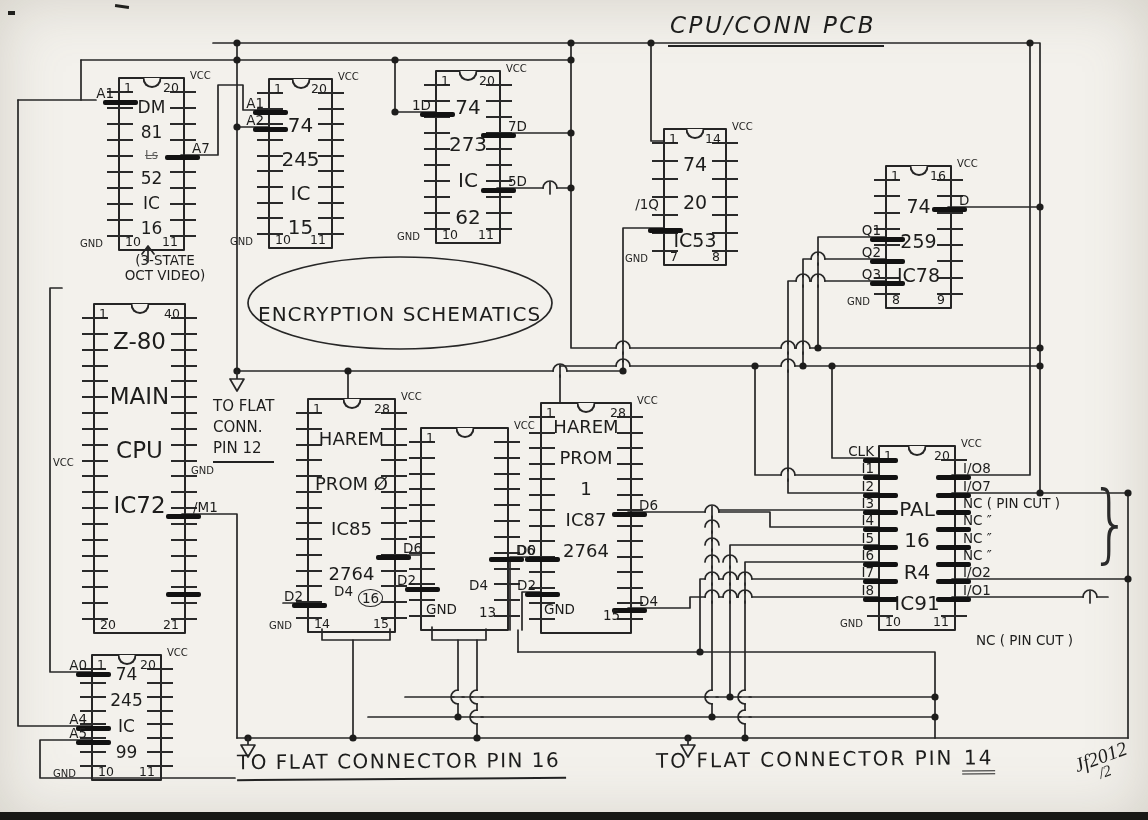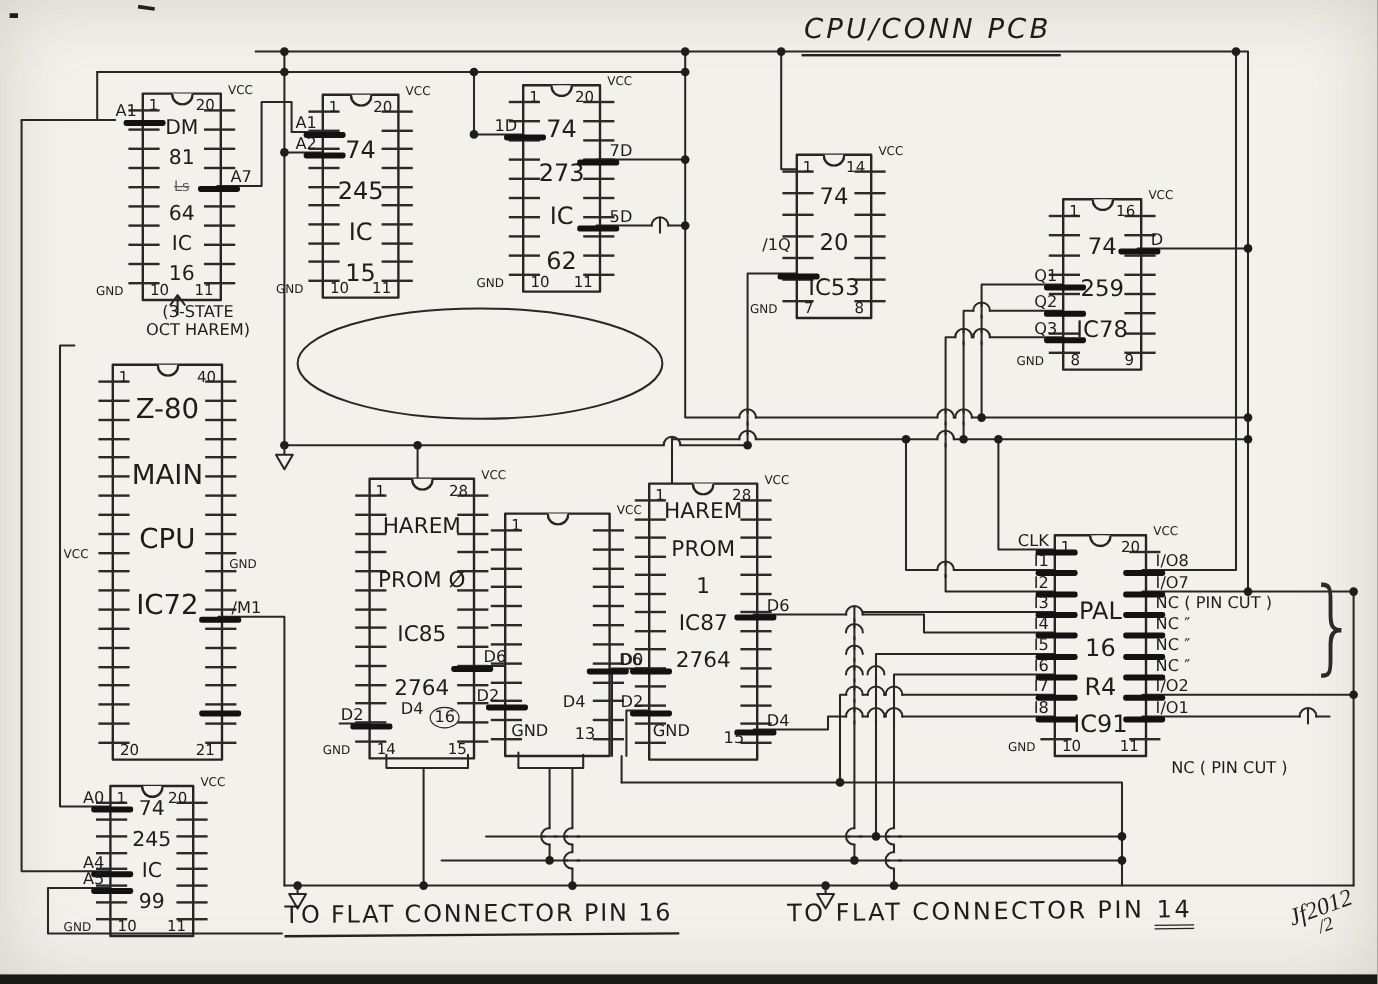--- a/index.html
+++ b/index.html
@@ -260,21 +260,21 @@
         <div class="tick l" style="top: 156px;"></div>
         <div class="tick r" style="top: 156px;"></div>
         <div class="corner c-tl">1</div>
         <div class="corner c-tr">20</div>
         <div class="corner c-bl">10</div>
         <div class="corner c-br">11</div>
         <div class="clines" style="top: 20px; bottom: 12px; font-size: 17px;">
           <div class="cl">DM</div>
           <div class="cl">81</div>
           <div class="cl">Ls</div>
-          <div class="cl">64</div>
+          <div class="cl">52</div>
           <div class="cl">IC</div>
           <div class="cl">16</div>
         </div>
         <div class="stub l" style="top: 21px;"></div>
         <div class="lab l" style="top: 6px;">A1</div>
         <div class="stub r" style="top: 76px;"></div>
         <div class="lab r" style="top: 61px;">A7</div>
         <div class="pw pw-tr">VCC</div>
         <div class="pw pw-bl">GND</div>
       </div>
@@ -729,26 +729,32 @@
       <div class="float" style="left: 544px; top: 601px;">GND</div>
       <div class="float" style="left: 603px; top: 607px;">15</div>
       <div class="float" style="left: 976px; top: 632px;">NC ( PIN CUT )</div>
       <div class="float brace" style="left: 1090px; top: 472px;">}</div>
     </div>
 
   <div class="title">
     <span>CPU/CONN PCB</span>
   </div>
 
+  <div class="bubble-l2">ENCRYPTION SCHEMATICS</div>
 
   <div class="bufnote">
     <div>(3-STATE</div>
-    <div>OCT HAREM)</div>
+    <div>OCT VIDEO)</div>
   </div>
 
+  <div class="flat12">
+    <div>TO FLAT</div>
+    <div>CONN.</div>
+    <div class="u3">PIN 12</div>
+  </div>
 
   <div class="flat16">TO FLAT CONNECTOR  PIN 16</div>
 
   <div class="flat14">
     <span>TO FLAT CONNECTOR  PIN</span>
     <span class="num">14</span>
   </div>
 
   <div class="sig">
     <span>Jf2012</span>

